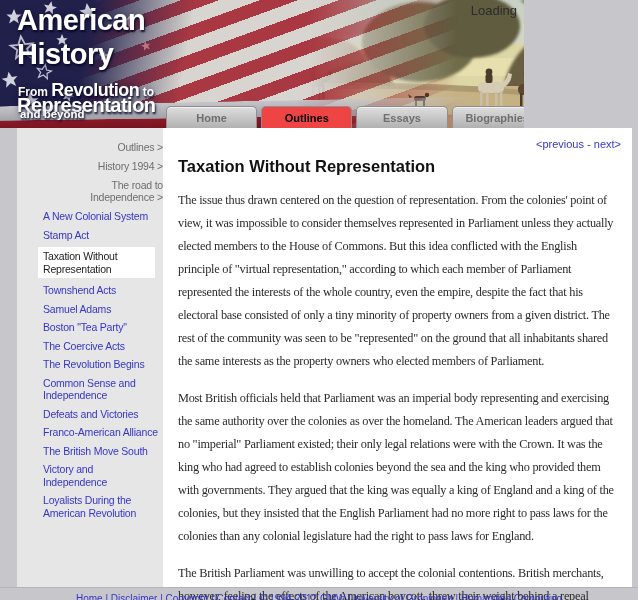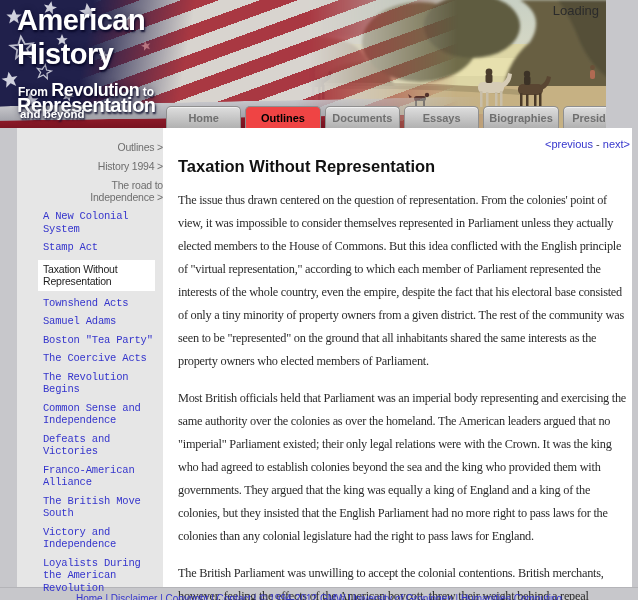--- a/index.html
+++ b/index.html
@@ -4,21 +4,21 @@
 <style>
   * { box-sizing: border-box; }
   html,body { margin:0; padding:0; }
   body {
     width:638px; height:600px; overflow:hidden; position:relative;
     background:#c7c7cb;
     font-family:"Liberation Sans", sans-serif;
   }
 
   
-  header { position:relative; width:606px; height:128px; background:#23234e; overflow:hidden; }
+  header { position:relative; width:524px; height:128px; background:#23234e; overflow:hidden; }
   .painting { position:absolute; inset:0; z-index:0; }
   .painting svg { display:block; width:638px; height:128px; }
 
   .flag-stripes {
     position:absolute; left:38px; top:-34px; width:432px; height:200px; z-index:1;
     background:repeating-linear-gradient(160deg, #a93842 0 13px, #d8d4cf 13px 27px);
     -webkit-mask-image:linear-gradient(to right, transparent 0px, #000 55px, #000 270px, transparent 420px);
     mask-image:linear-gradient(to right, transparent 0px, #000 55px, #000 270px, transparent 420px);
   }
   .flag-canton {
@@ -69,25 +69,25 @@
   .body-row { display:flex; width:638px; height:459px; }
   .gutter-l { width:17px; }
   .gutter-r { width:6px; }
 
   .sidebar { width:146px; background:#e6e6e6; padding-top:13px; font-size:10.5px; letter-spacing:-0.2px; }
   .crumb { display:block; color:#6e6e6e; text-decoration:none; line-height:12px; margin:0 0 7px;text-align:right; }
   .crumb.c0 { padding-left:11px; }
   .crumb.c1 { padding-left:20px;margin-left:13px; }
   .crumb.c2 { padding-left:31px; }
   .nav-link { display:block; color:#3535cc; text-decoration:none; line-height:12.5px;
-    padding-left:26px; padding-right:4px; margin:0 0 6px;font-family:Liberation Mono, monospace; }
+    padding-left:26px; padding-right:4px; margin:0 0 6px; }
   .nav-current { display:block; background:#ffffff; color:#1c1c1c; line-height:12.5px;
     margin:2px 8px 6px 21px; padding:3px 4px 3px 5px; }
 
-  .main { flex:1; background:#ffffff; padding:10px 2px 0 15px; }
+  .main { flex:1; background:#ffffff; padding:10px 11px 0 15px; }
   .pager { text-align:right; font-size:11px; color:#444; }
   .pager a { color:#3535cc; text-decoration:none; cursor:pointer; }
   .pager.top { margin:0 0 2px; }
   .pager.bottom { margin-top:18px; }
   .page-title { font-size:16.5px; font-weight:bold; color:#111; margin:7px 0 13px; }
   .main p { font-size:12.3px; line-height:23px; letter-spacing:-0.25px; color:#2b2b2b; margin:0 0 14px;font-family:Liberation Serif, serif; }
 
   
   footer { width:638px; height:26px; overflow:hidden; background:#c7c7cb;
     border-top:1px solid #b4b4b8; text-align:center; }
@@ -203,21 +203,20 @@
     <div class="mt-line mt-tagline1"><span>From</span> <span class="big">Revolution</span> <span>to</span></div>
     <div class="mt-line mt-tagline2">Representation</div>
     <div class="mt-line mt-beyond">and beyond</div>
   </div>
 
   <div class="loading">Loading</div>
 
   <nav class="tabs">
     <div class="tab">Home</div>
     <div class="tab active">Outlines</div>
-    <div class="tab">Documents</div>
     <div class="tab">Essays</div>
     <div class="tab">Biographies</div>
     <div class="tab">Presidents</div>
   </nav>
 </header>
 
 <div class="body-row">
   <div class="gutter-l"></div>
 
   <aside class="sidebar">

